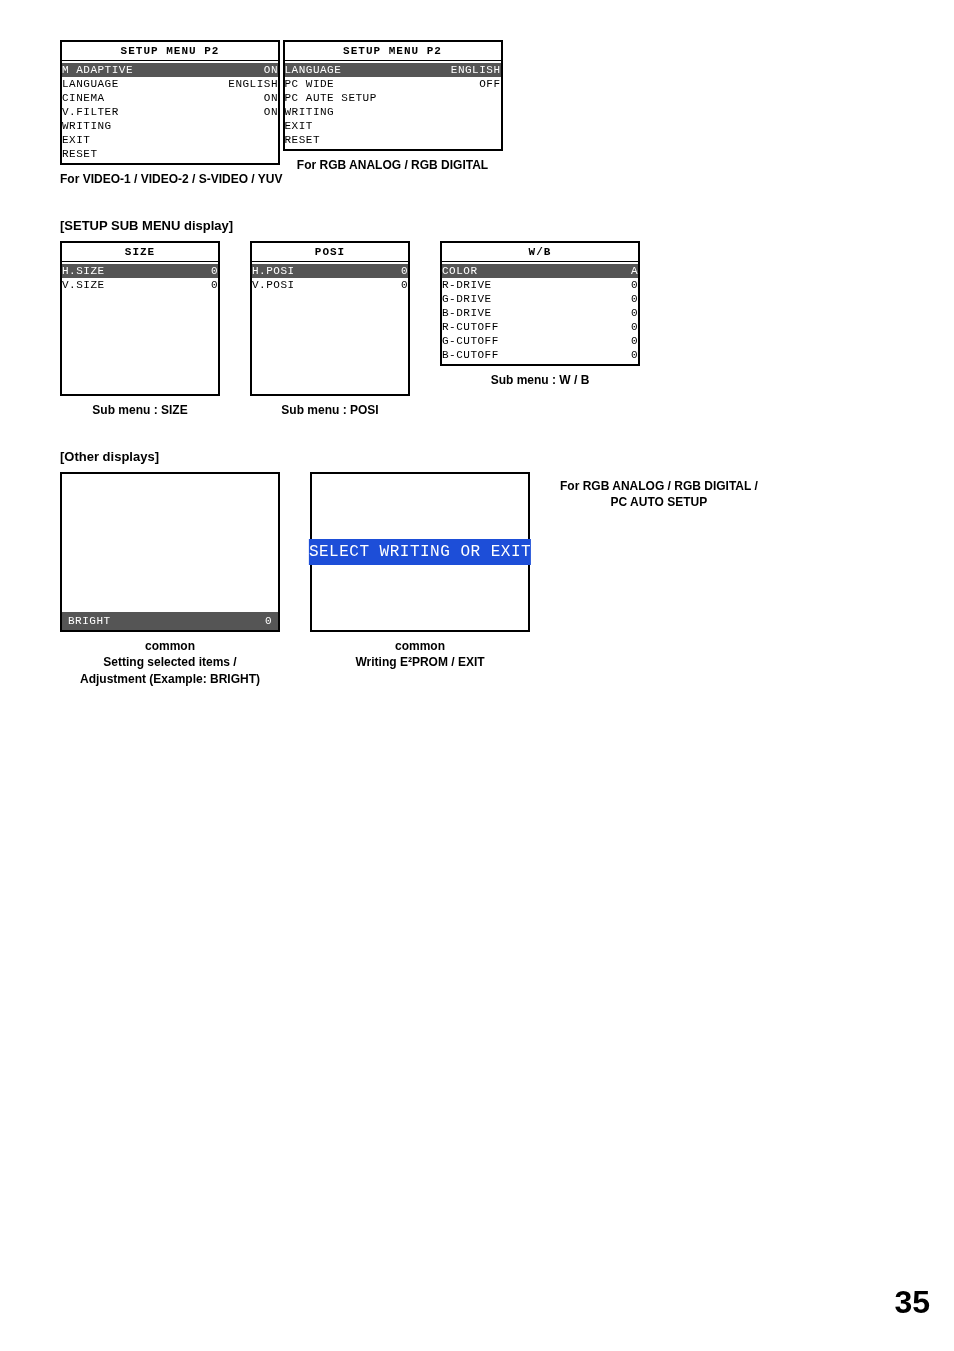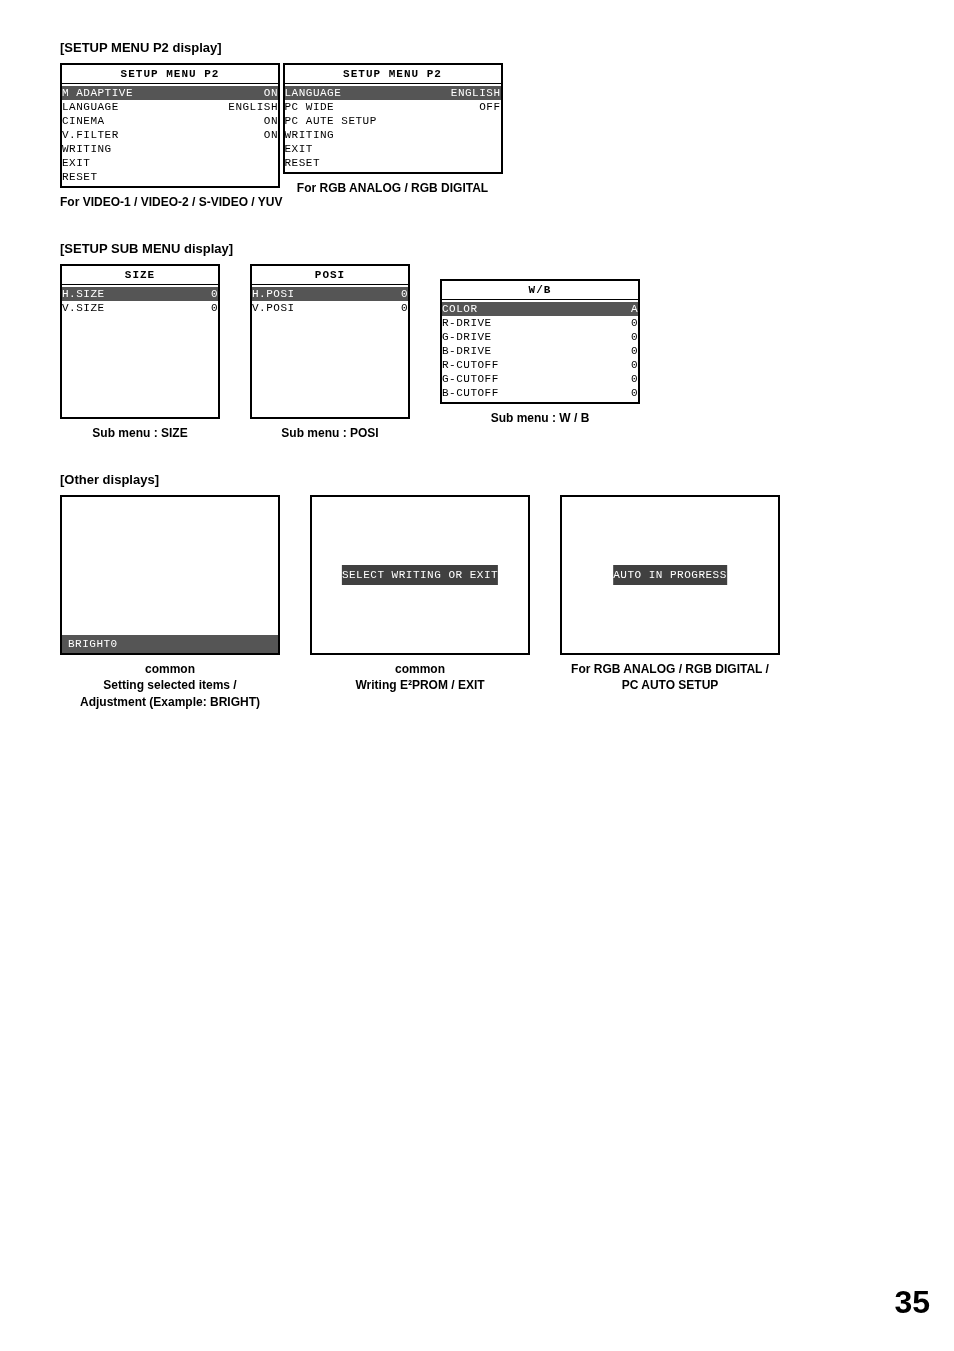--- a/index.html
+++ b/index.html
@@ -87,21 +87,21 @@
     }
 
     
     .section2 {
       margin-bottom: 30px;
     }
 
     .section2-boxes {
       display: flex;
       gap: 30px;
-      align-items: center;
+      align-items: flex-start;
     }
 
     .sub-menu-box {
       width: 160px;
     }
 
     .sub-menu-box-wide {
       width: 200px;
     }
 
@@ -128,35 +128,35 @@
 
     .other-box .bottom-bar {
       position: absolute;
       bottom: 0;
       left: 0;
       right: 0;
       background: #555;
       color: #fff;
       padding: 3px 6px;
       display: flex;
-      justify-content: flex-start;
+      justify-content: space-between;
       font-size: 11px;
       letter-spacing: 0.5px;
       font-family: Liberation Mono, monospace;
     }
 
     .other-box .center-bar {
       position: absolute;
       top: 50%;
       left: 50%;
       transform: translate(-50%, -50%);
-      background: #404040;
+      background: #1d4ed8;
       color: #fff;
       padding: 4px 0;
-      font-size: 11px;
+      font-size: 16px;
       letter-spacing: 0.5px;
       white-space: nowrap;
     }
 
     
     .page-number {
       position: absolute;
       bottom: 30px;
       right: 24px;
       font-size: 32px;
@@ -174,21 +174,20 @@
       gap: 24px;
     }
 
   </style>
 </head>
 <body>
 
 <div class="page-container">
 
   <div class="section1">
-    <div class="section-label">[SETUP MENU P2 display]</div>
     <div class="section1-boxes">
 
       <div>
         <div class="menu-box setup-menu-box">
           <div class="menu-title">SETUP MENU P2</div>
           <div class="menu-body">
             <div class="menu-item selected">
               <span>M ADAPTIVE</span>
               <span class="item-value">ON</span>
             </div>
@@ -359,23 +358,20 @@
         <div class="other-box">
           <div class="center-bar">SELECT WRITING OR EXIT</div>
         </div>
         <div class="caption">
           <span>common</span><br>
           <span>Writing E²PROM / EXIT</span>
         </div>
       </div>
 
       <div>
-        <div class="other-box">
-          <div class="center-bar">AUTO IN PROGRESS</div>
-        </div>
         <div class="caption">
           <span>For RGB ANALOG / RGB DIGITAL /</span><br>
           <span>PC AUTO SETUP</span>
         </div>
       </div>
 
     </div>
   </div>
 
 </div>

